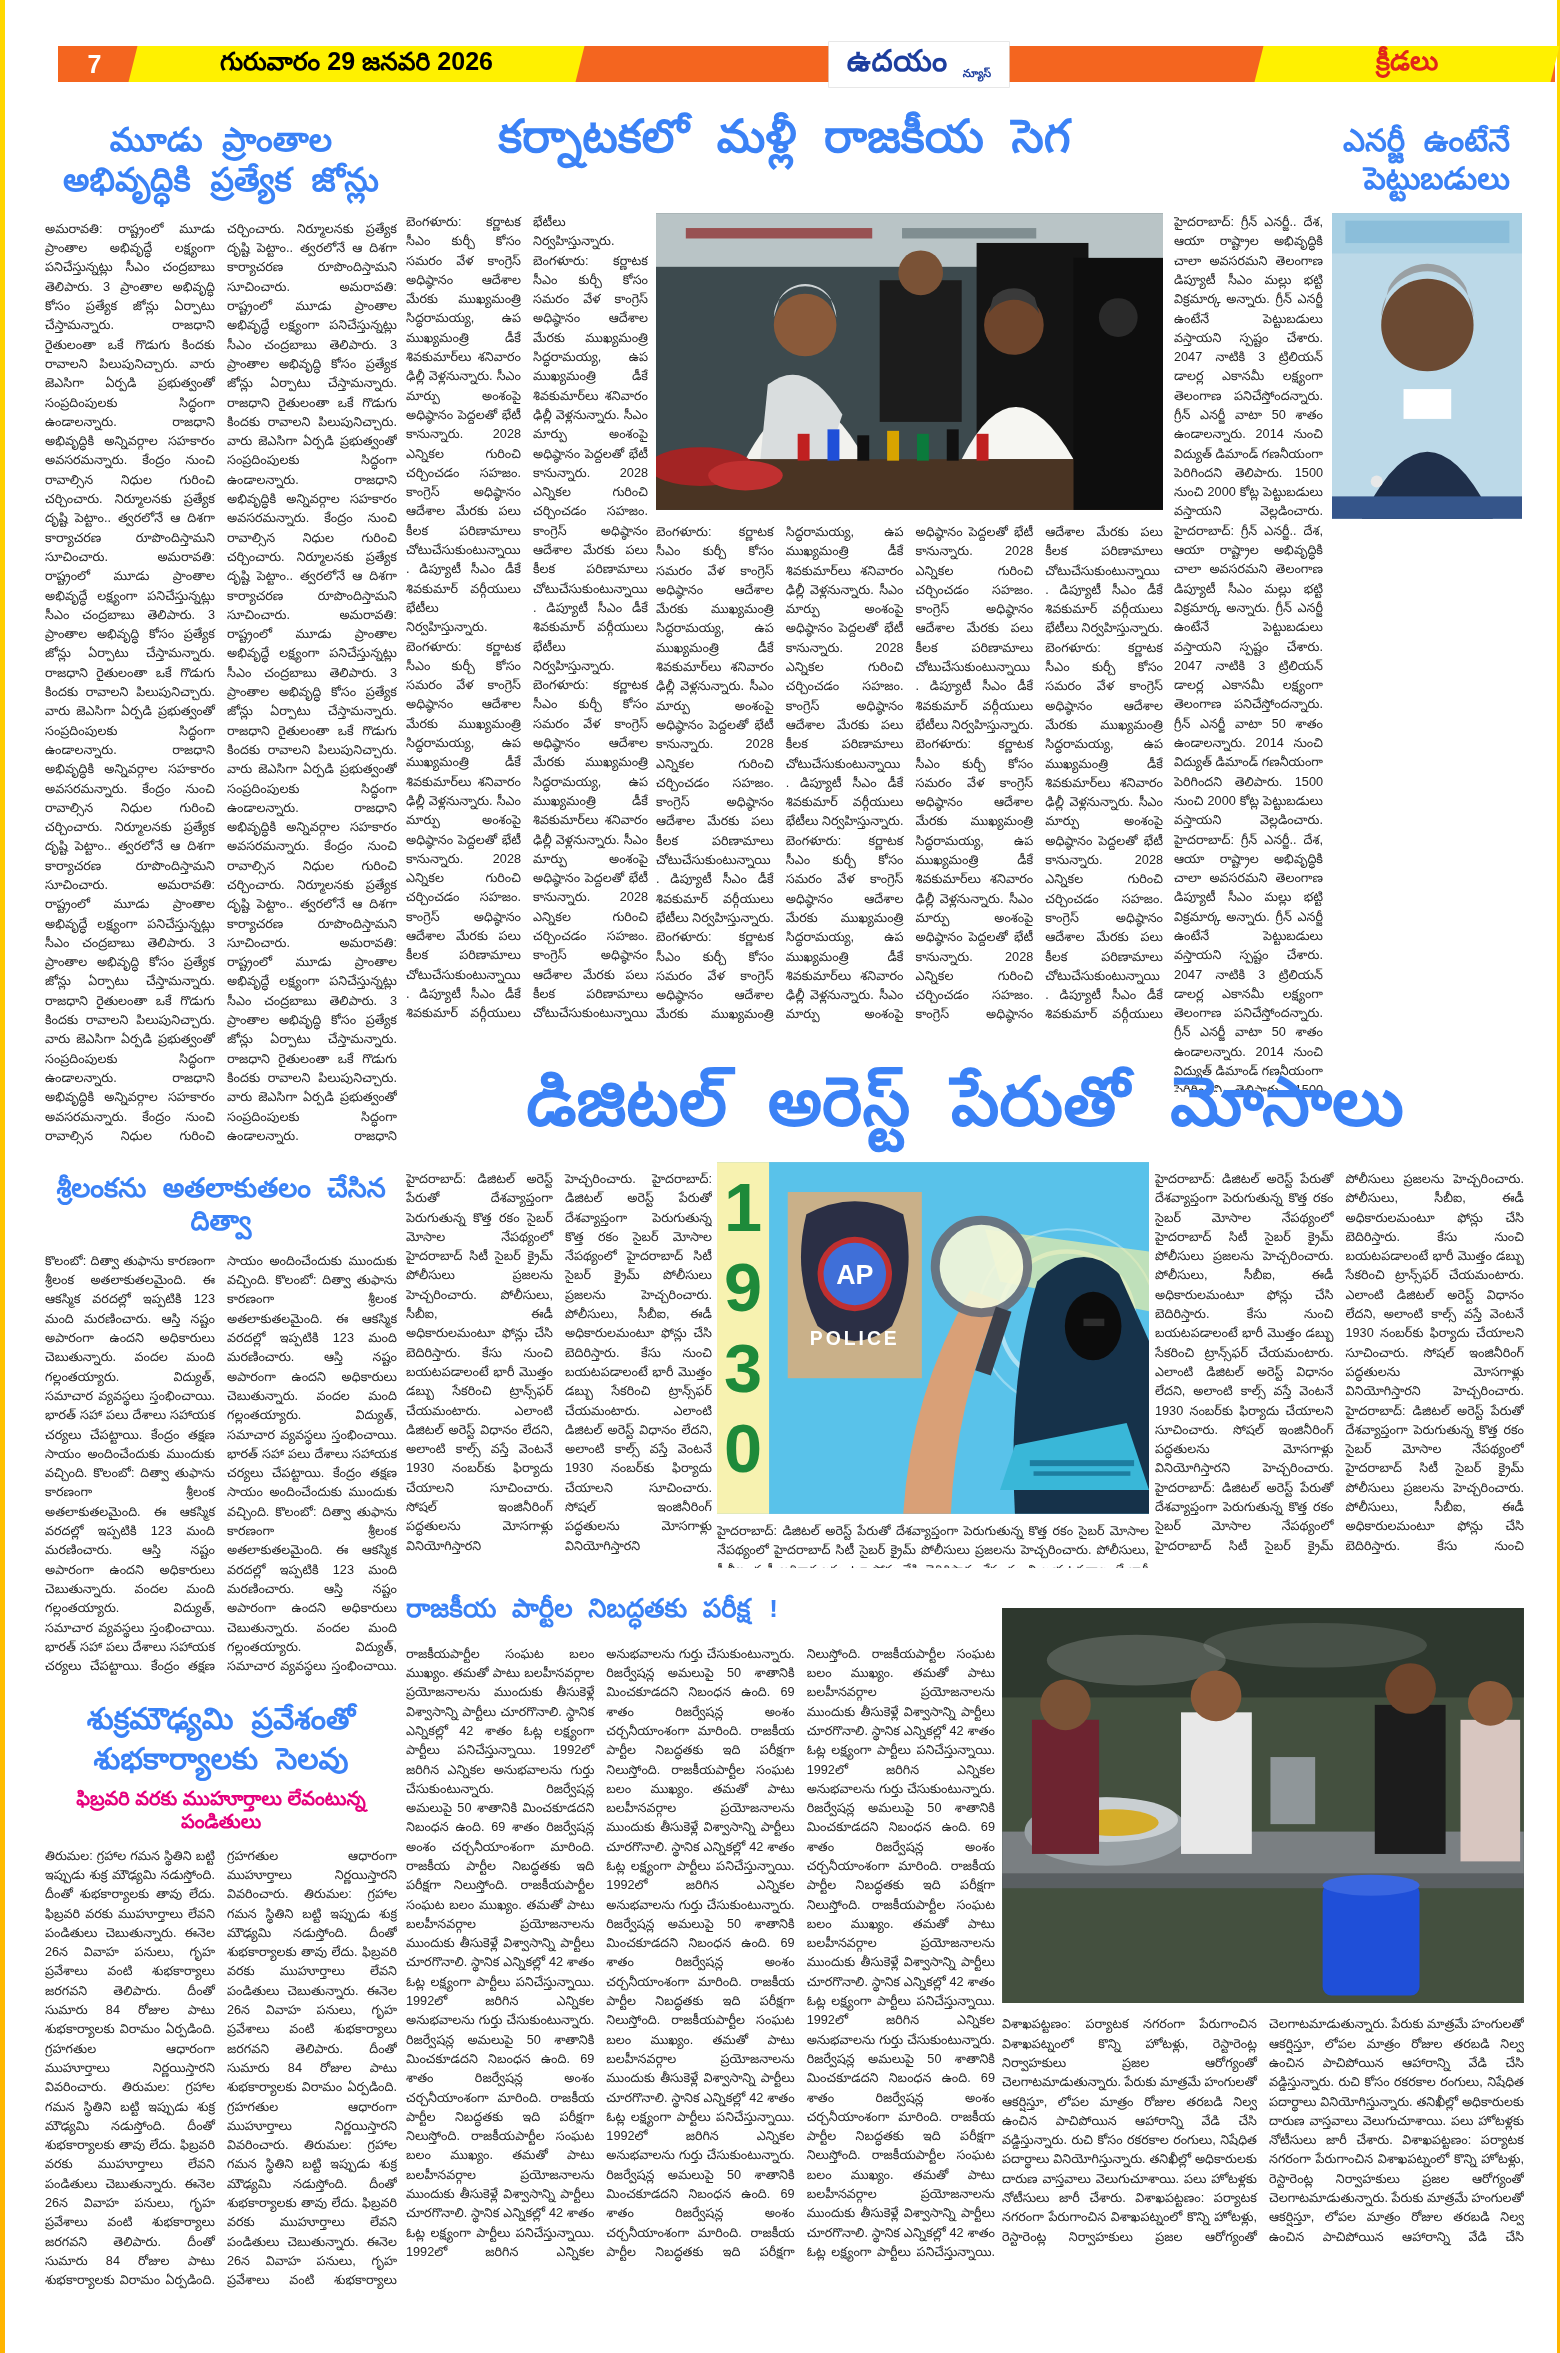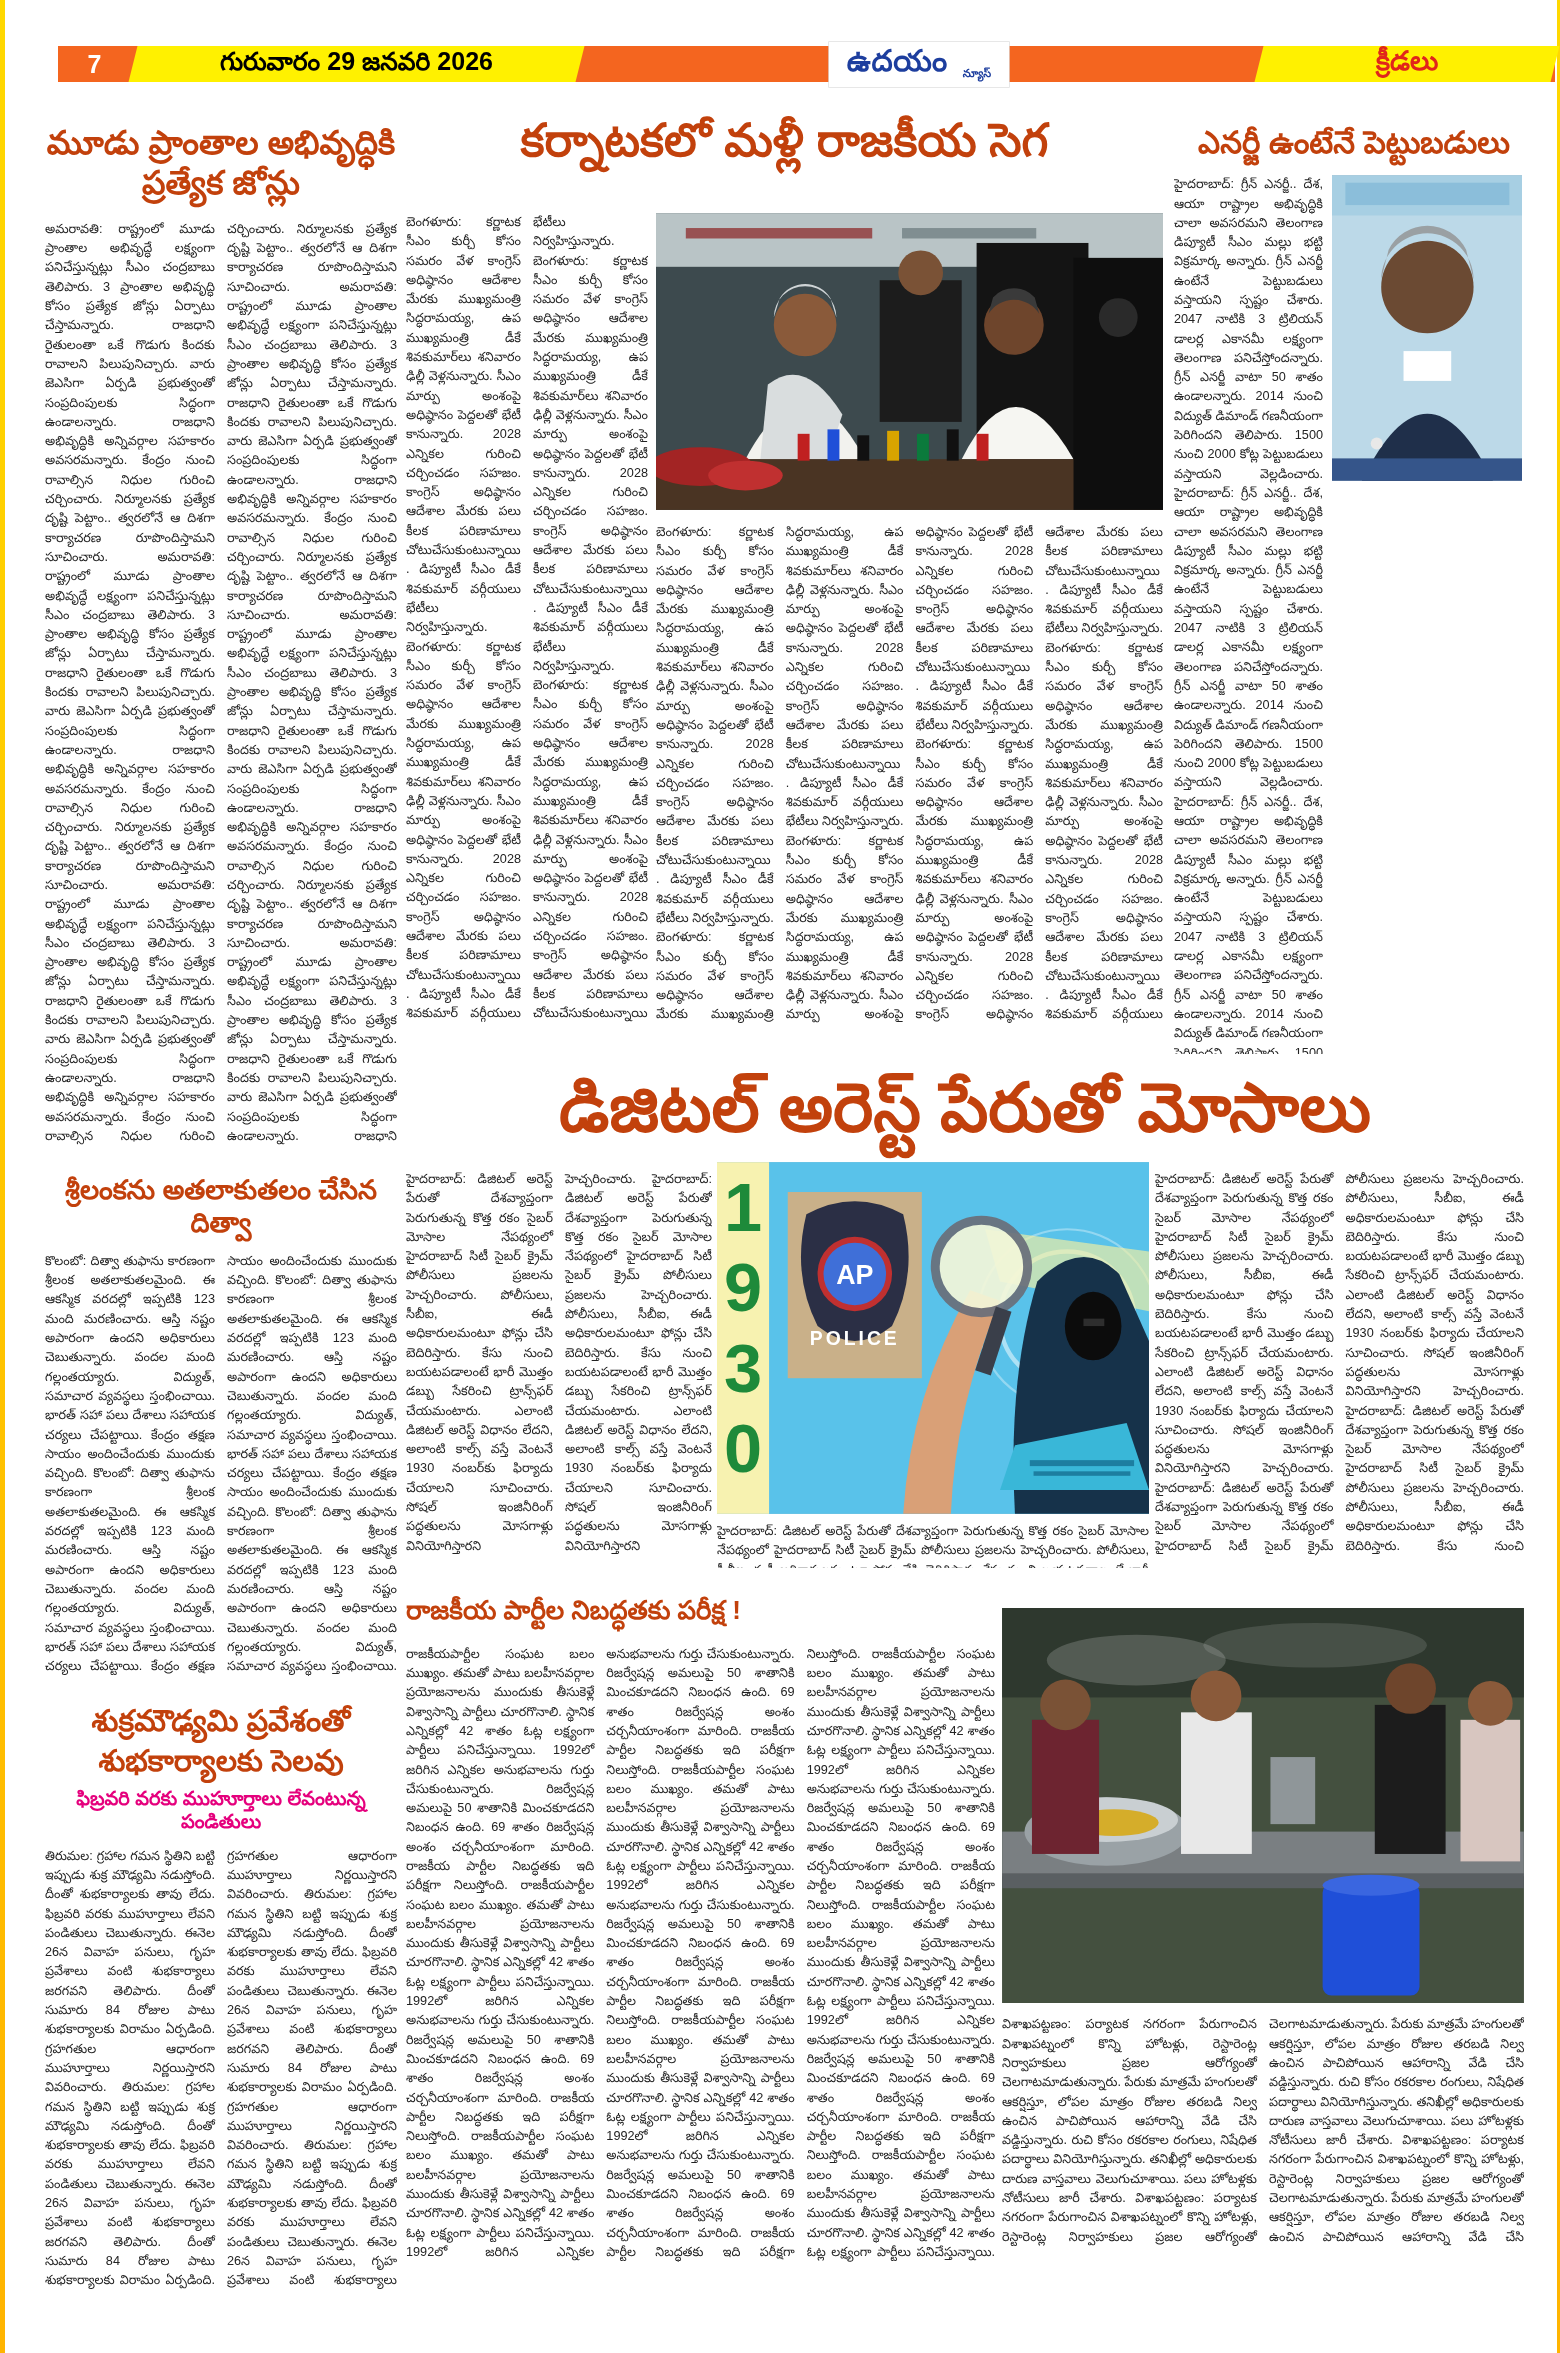--- a/index.html
+++ b/index.html
@@ -18,21 +18,21 @@
   .logobox{position:absolute;left:771px;top:-4.5px;width:180px;height:45px;background:#ffffff;
            display:flex;align-items:center;justify-content:center;gap:15px;box-shadow:0 0 0 0.7px #ddd;}
   .logo-main{color:#1d3e9e;font-weight:bold;font-size:30px;letter-spacing:0.7px;}
   .logo-sub{color:#1d3e9e;font-weight:bold;font-size:11.2px;align-self:flex-end;margin-bottom:4.5px;}
   .sectionbox{position:absolute;left:1201px;right:0;top:0;height:36px;background:#fff100;
               transform:skewX(-14deg);display:flex;align-items:center;justify-content:center;}
   .sectionbox span{transform:skewX(14deg);color:#e1251b;font-weight:bold;font-size:27px;}
 
   
   .article{position:absolute;}
-  .hl{font-weight:bold;color:#c2410c;text-align:center;line-height:1.22;}
+  .hl{font-weight:bold;color:#3b82f6;text-align:center;line-height:1.22;font-family:Liberation Mono, monospace;}
   .body-txt{font-size:12.7px;line-height:1.52;text-align:justify;color:#222;overflow:hidden;
             word-break:break-word;}
   .cols2{column-count:2;column-gap:12px;}
   .cols3{column-count:3;column-gap:12px;}
   .cols4{column-count:4;column-gap:12px;}
   .subhead-pink{color:#e5007d;font-weight:bold;font-size:19.4px;text-align:center;line-height:1.2;}
 
   .photo{overflow:hidden;background:#888;}
   .photo svg{display:block;width:100%;height:100%;}
 

